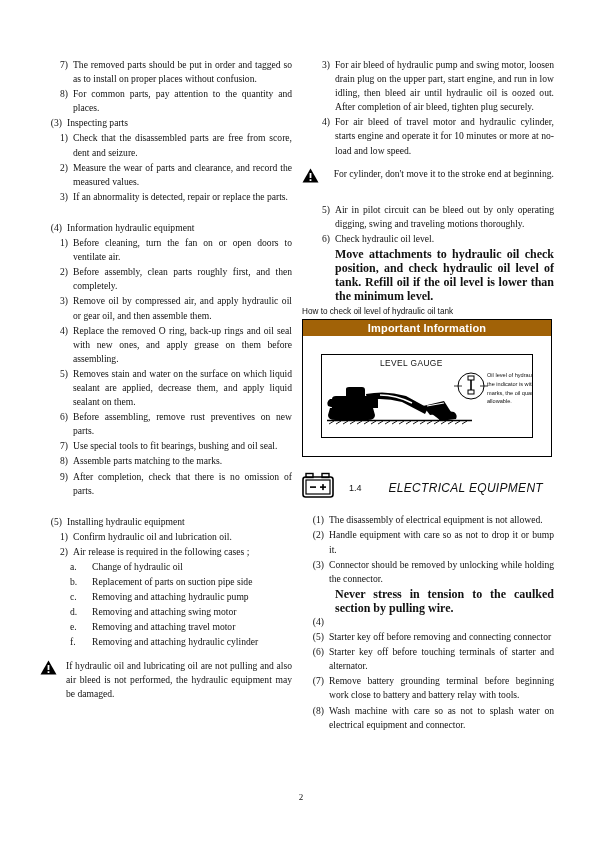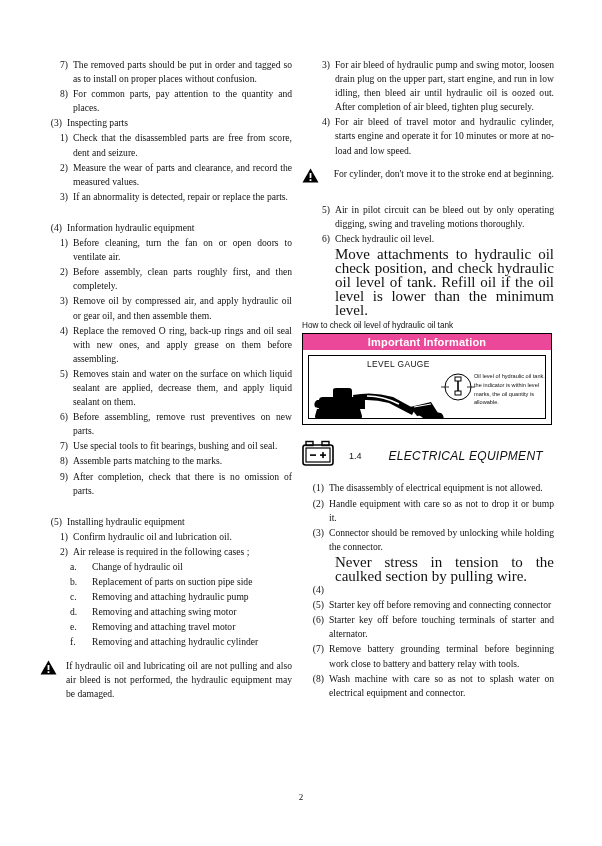--- a/index.html
+++ b/index.html
@@ -57,24 +57,25 @@
 
   
   .lv-paren  .marker { width: 22px; padding-right: 5px; }   
   .lv-num    .marker { width: 22px; padding-right: 5px; }   
   .lv-num    { padding-left: 6px; }
   .lv-alpha  { padding-left: 30px; }
   .lv-alpha  .marker { width: 14px; padding-right: 8px; text-align: left; }
 
   
   .cont {
-    font-size: 15px;
+    font-size: 12px;
     line-height: 14.1px;
     text-align: justify;
     padding-left: 33px;
+    font-weight: bold;
   }
   .gap-m { height: 12px; }
   .gap-l { height: 16px; }
 
   
   .warn {
     display: flex;
     align-items: flex-start;
     margin: 9px 0 4px 0;
   }
@@ -101,33 +102,33 @@
     margin: 3px 0 2px 0;
     color: #111;
   }
   .info-box {
     border: 1px solid #000;
     background: #fff;
     width: 250px;
     box-sizing: border-box;
   }
   .info-title {
-    background: #ec4899;
+    background: #a16207;
     color: #fff;
     font-family: "Liberation Sans", sans-serif;
     font-weight: bold;
     font-size: 11px;
     line-height: 16px;
     text-align: center;
     letter-spacing: .2px;
   }
   .info-body {
     position: relative;
-    height: 64px;
-    margin: 5px;
+    height: 84px;
+    margin: 18px;
     border: 1px solid #000;
     box-sizing: border-box;
     overflow: hidden;
   }
   .level-gauge-label {
     position: absolute;
     left: 58px; top: 3px;
     font-family: "Liberation Sans", sans-serif;
     font-size: 8.4px;
     letter-spacing: .4px;

